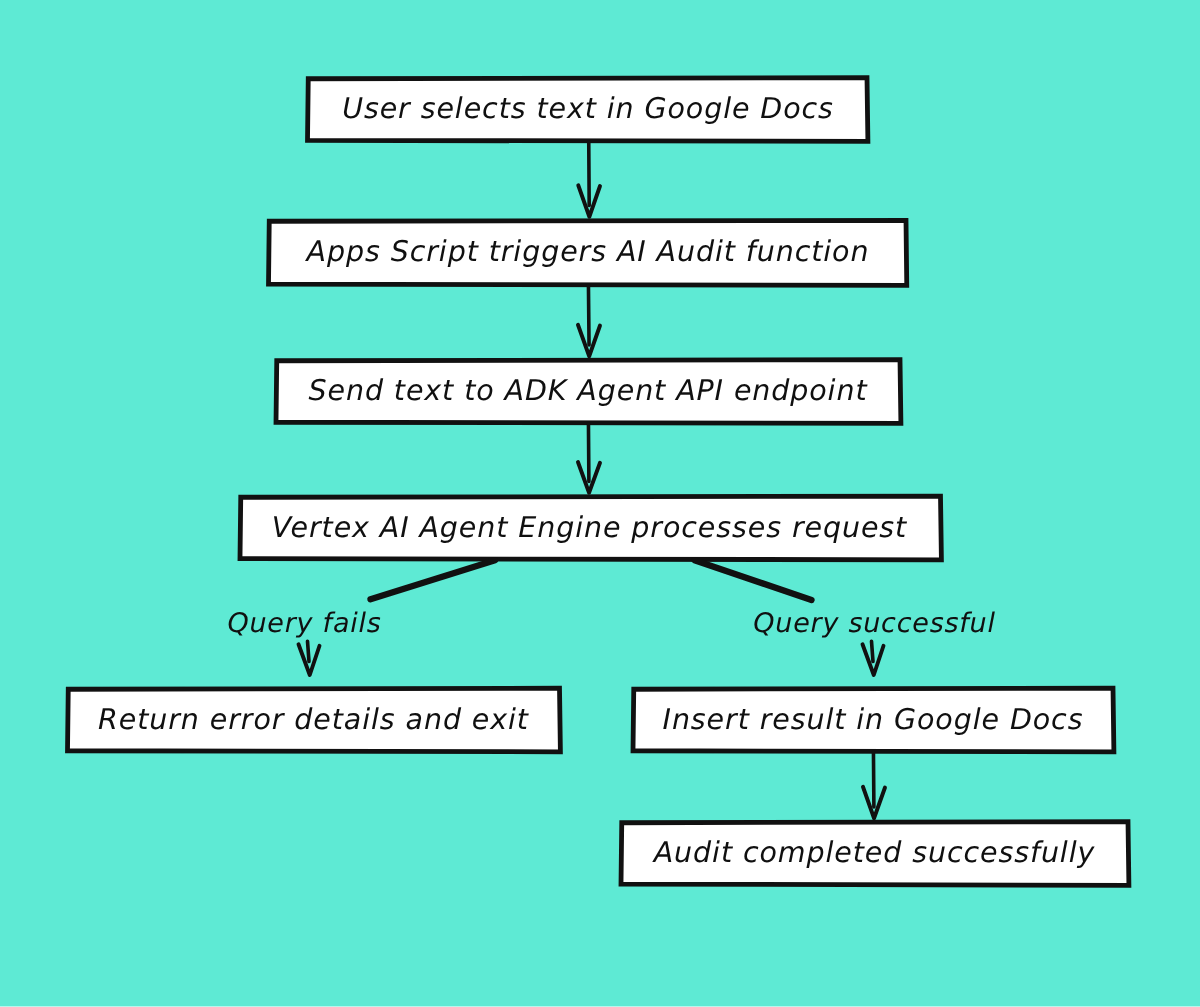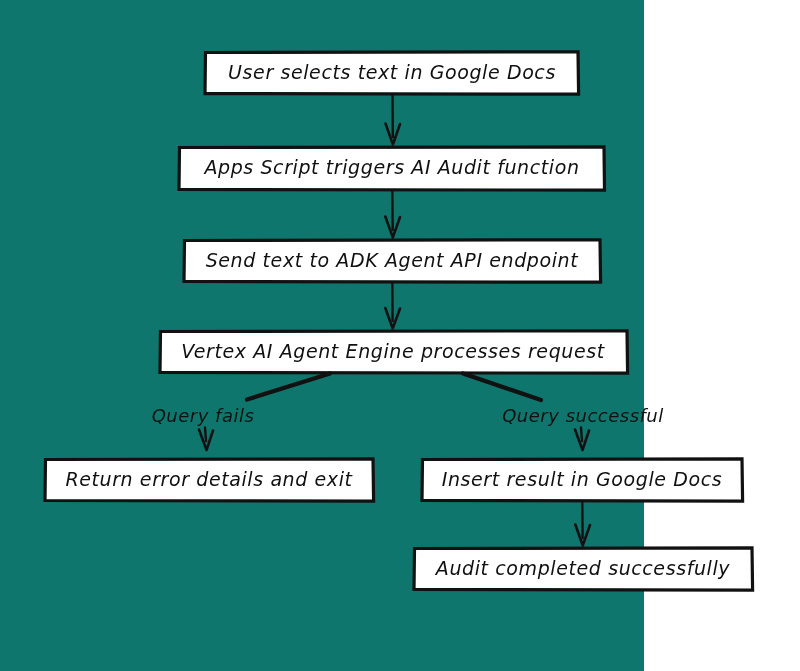--- a/index.html
+++ b/index.html
@@ -8,23 +8,23 @@
     background: #ffffff;
   }
   body {
     width: 800px;
     height: 671px;
     overflow: hidden;
     font-family: "DejaVu Sans", sans-serif;
   }
   #flow-root {
     position: relative;
-    width: 644px;
+    width: 800px;
     height: 671px;
-    background: #0f766e;
+    background: #5eead4;
   }
   svg#flow-svg {
     position: absolute;
     top: 0;
     left: 0;
     width: 800px;
     height: 671px;
     display: block;
   }
   .node-rect {

